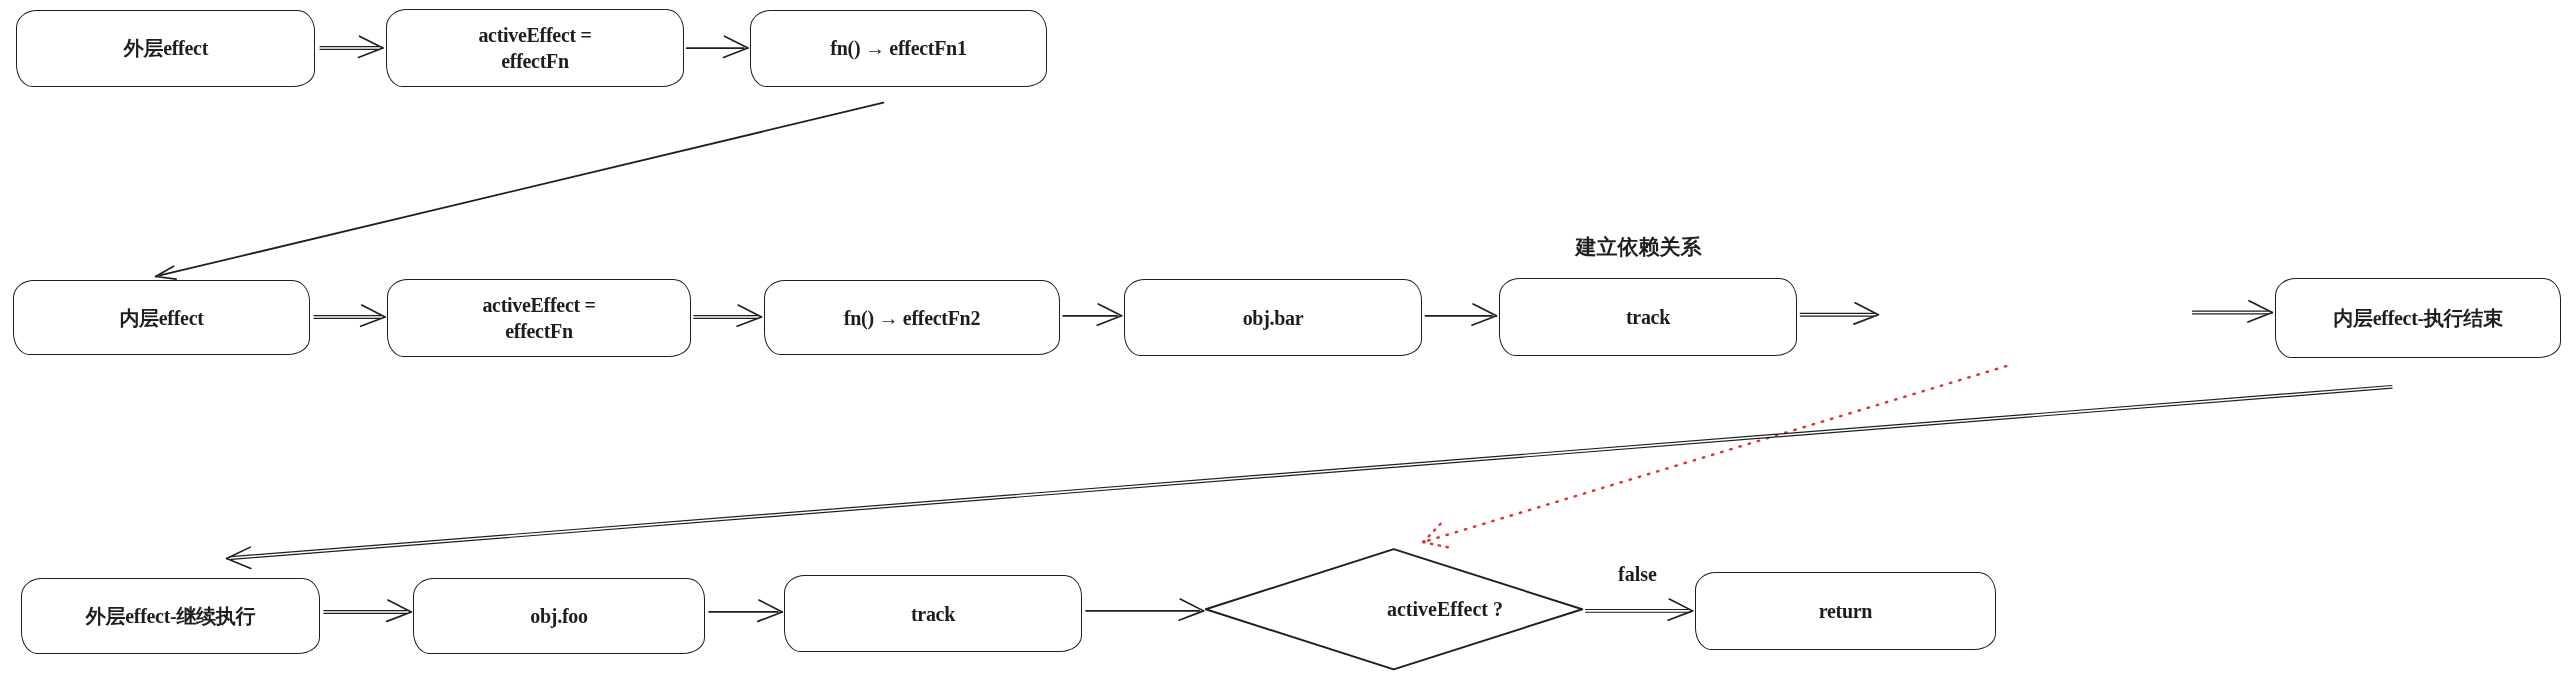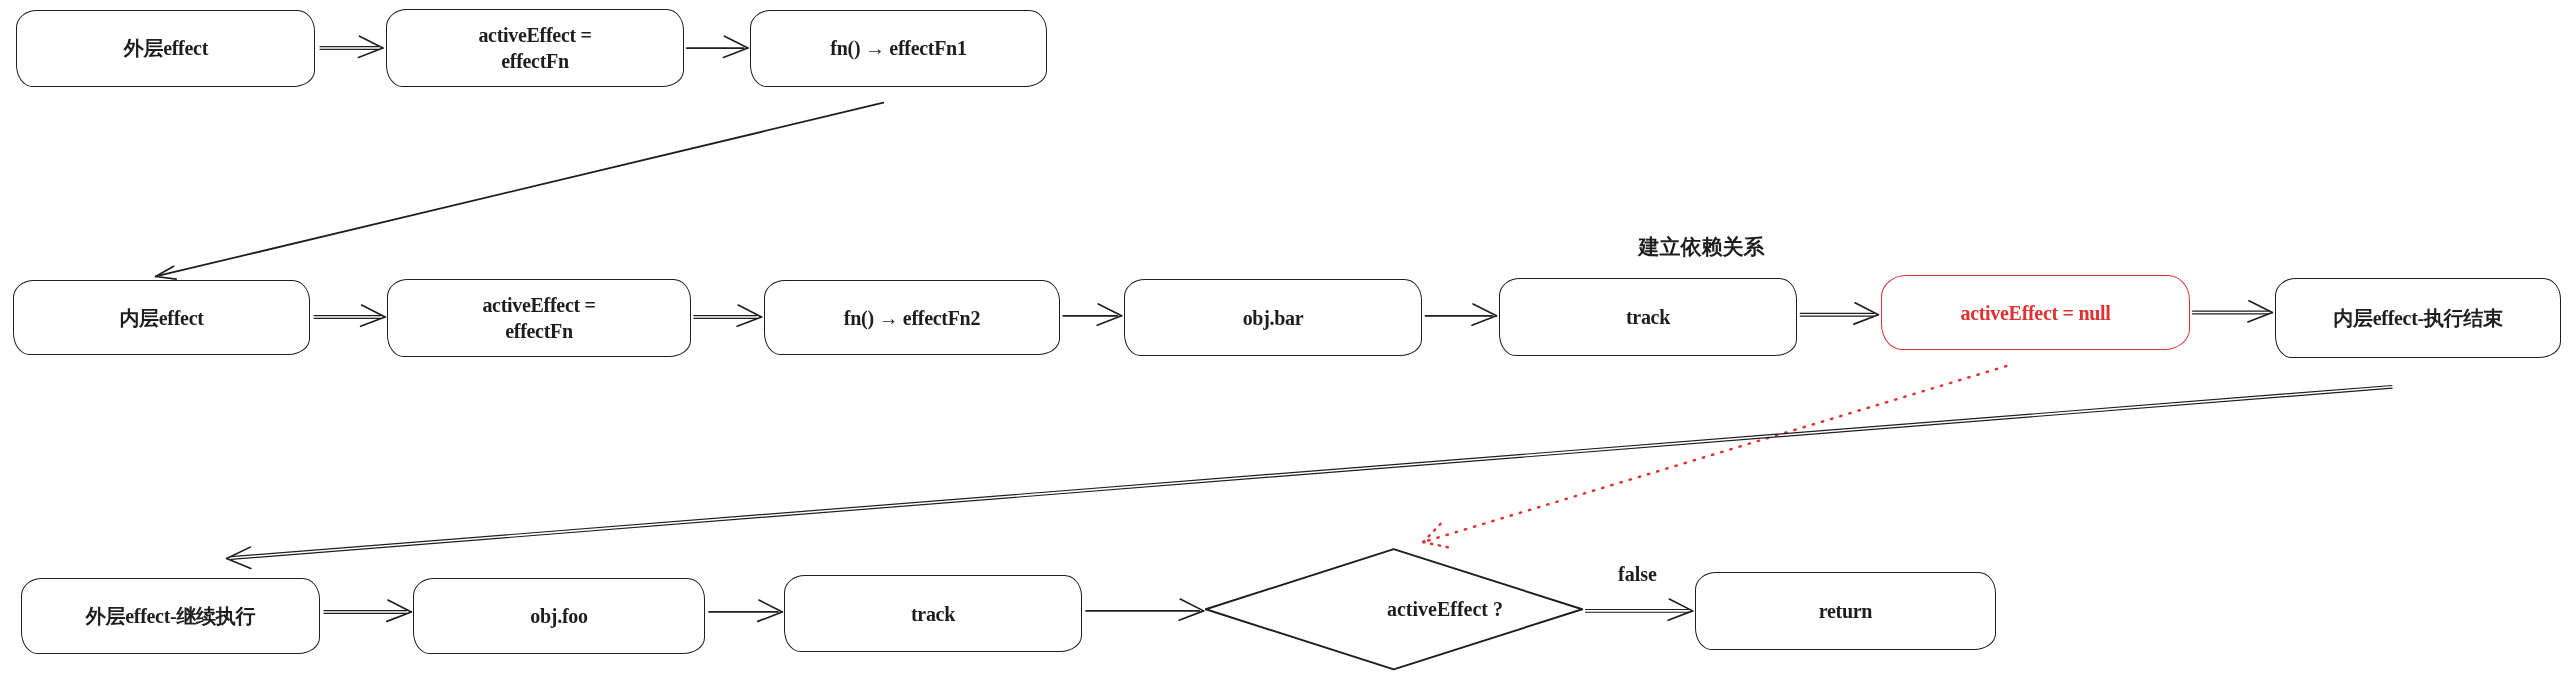--- a/index.html
+++ b/index.html
@@ -185,28 +185,25 @@
   </div>
   <div class="node" style="left:764px;top:280px;width:296px;height:75px;">
     <span>fn() → effectFn2</span>
   </div>
   <div class="node" style="left:1124px;top:279px;width:298px;height:77px;text-align:center;">
     <span>obj.bar</span>
   </div>
   <div class="node" style="left:1499px;top:278px;width:298px;height:78px;">
     <span>track</span>
   </div>
-  <div class="node red" style="left:1881px;top:275px;width:309px;height:75px;">
-    <span>activeEffect = null</span>
-  </div>
   <div class="node" style="left:2275px;top:278px;width:286px;height:80px;">
     <span>内层effect-执行结束</span>
   </div>
 
-  <div class="floating-label" style="left:1592px;top:231px;width:219px;height:31px;">
+  <div class="floating-label" style="left:1529px;top:231px;width:219px;height:31px;">
     <span>建立依赖关系</span>
   </div>
 
   <div class="node" style="left:21px;top:578px;width:299px;height:76px;">
     <span>外层effect-继续执行</span>
   </div>
   <div class="node" style="left:413px;top:578px;width:292px;height:76px;">
     <span>obj.foo</span>
   </div>
   <div class="node" style="left:784px;top:575px;width:298px;height:77px;">

